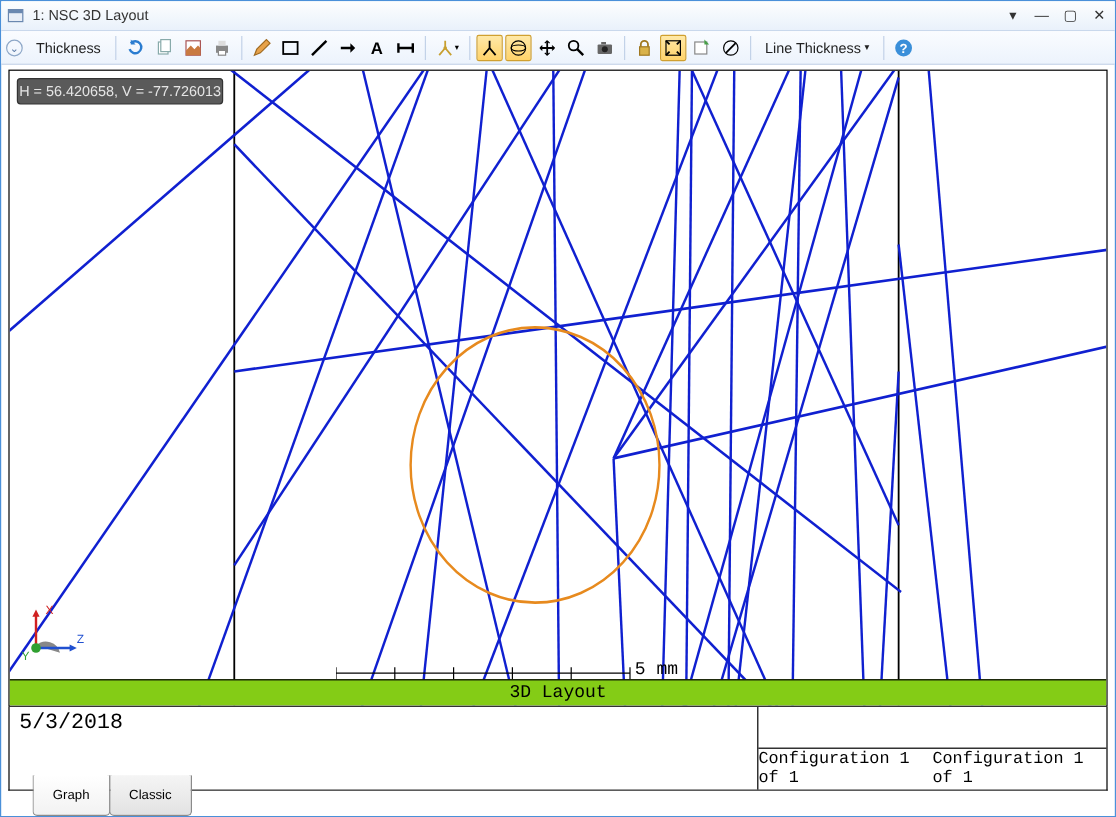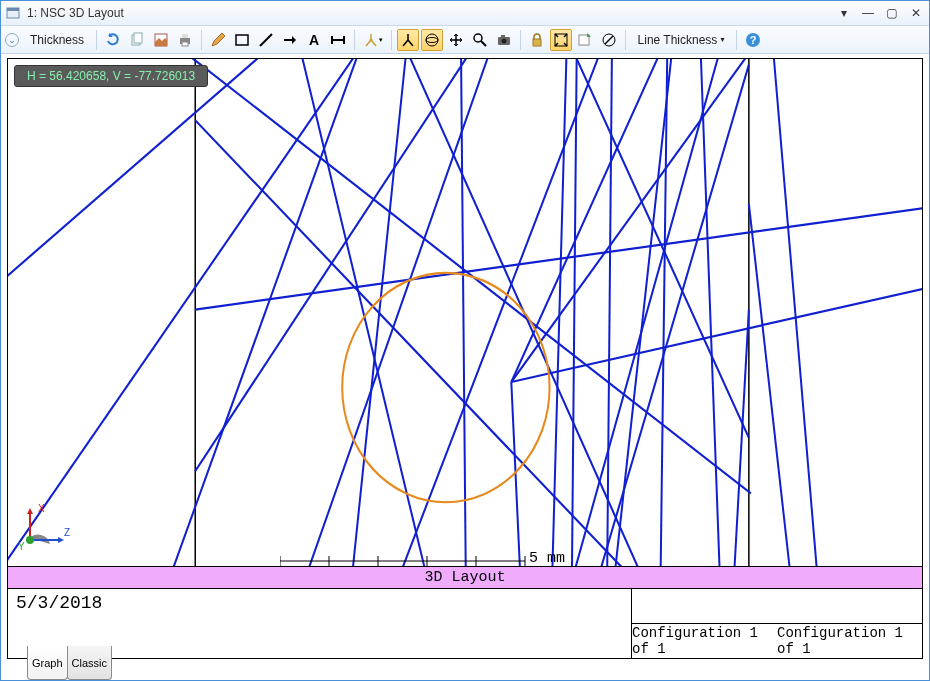--- a/index.html
+++ b/index.html
@@ -72,21 +72,21 @@
   .viewport {
     flex:1;
     border: 1px solid #000;
     position: relative;
     overflow: hidden;
     background: #fff;
   }
   .cursor-readout {
     position:absolute;top:6px;left:6px;
     background:#5a5a5a;border:1px solid #333;
-    color:#86efac;font-size:12px;padding:3px 12px;
+    color:#e5e5e5;font-size:12px;padding:3px 1px;
     border-radius:3px;
   }
   .axis-triad { position:absolute;left:8px;bottom:36px;width:58px;height:58px; }
   .scale-bar { position:absolute;left:272px;bottom:20px;width:265px;height:14px; }
   .caption-strip {
     border-top:1px solid #000;text-align:center;font-family:"Courier New",monospace;font-size:15px;
     padding:2px 0;
   }
   .meta-strip {
     border:1px solid #000;border-top:none;height:70px;display:flex;
@@ -98,21 +98,21 @@
   .meta-right-top { height:50%;border-bottom:1px solid #000; }
   .meta-right-bottom {
     height:50%;display:flex;flex-direction:row;justify-content:center;align-items:center;
     font-family:"Courier New",monospace;font-size:14px;
   }
   .bottom-tabs {
     height:21px;display:flex;align-items:flex-end;padding-left:20px;
     background:#fff;
   }
   .tab {
-    height:34px;padding:0 4px;border:1px solid #8a8a8a;border-top-left-radius:0;border-top-right-radius:0;
+    height:34px;padding:0 16px;border:1px solid #8a8a8a;border-top-left-radius:0;border-top-right-radius:0;
     border-bottom-left-radius:4px;border-bottom-right-radius:4px;border-top:none;
     display:flex;align-items:center;font-size:11px;
     background:linear-gradient(#f5f5f5,#e2e2e2);margin-right:-1px;
   }
   .tab.active { background:linear-gradient(#fff,#f2f2f2); }
   svg.rays { position:absolute;top:0;left:0;width:100%;height:100%; }
 </style>
 </head>
 <body>
 
@@ -336,21 +336,21 @@
         <line x1="0" y1="2" x2="0" y2="12" stroke="#000"></line>
         <line x1="49" y1="2" x2="49" y2="12" stroke="#000"></line>
         <line x1="98" y1="2" x2="98" y2="12" stroke="#000"></line>
         <line x1="147" y1="2" x2="147" y2="12" stroke="#000"></line>
         <line x1="196" y1="2" x2="196" y2="12" stroke="#000"></line>
         <line x1="245" y1="2" x2="245" y2="12" stroke="#000"></line>
       </svg>
       <span style="position:absolute;right:-20px;top:-4px;font-family:'Courier New',monospace;font-size:15px">5 mm</span>
     </div>
 
-    <div class="caption-strip" style="position:absolute;left:0;right:0;bottom:0;background:#f0abfc">3D Layout</div>
+    <div class="caption-strip" style="position:absolute;left:0;right:0;bottom:0;background:#84cc16">3D Layout</div>
   </div>
 
   <div class="meta-strip">
     <div class="meta-left">5/3/2018</div>
     <div class="meta-right">
       <div class="meta-right-top"></div>
       <div class="meta-right-bottom">
         <div>Configuration 1 of 1</div>
         <div>Configuration 1 of 1</div>
       </div>

